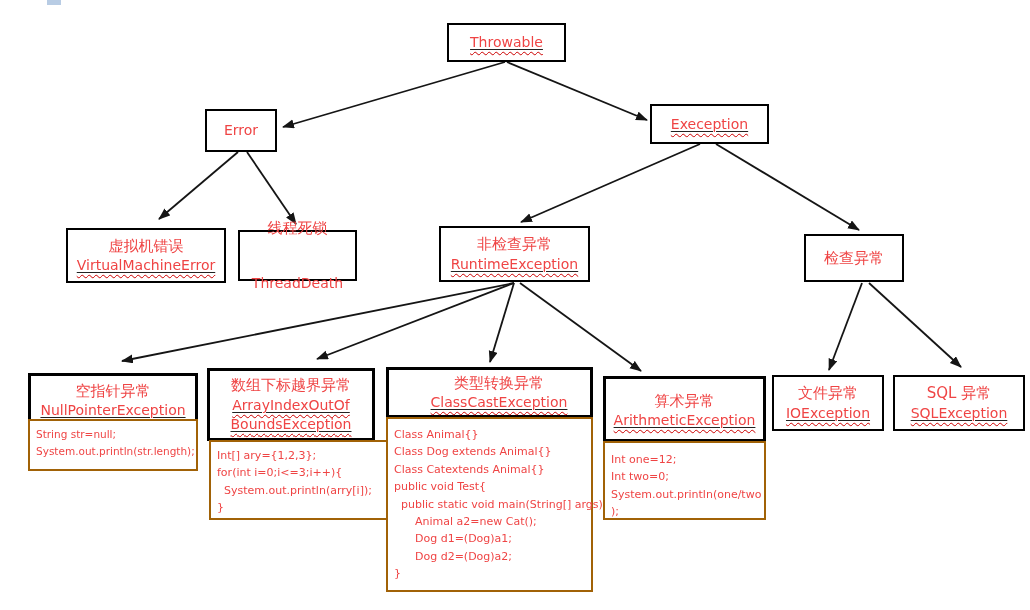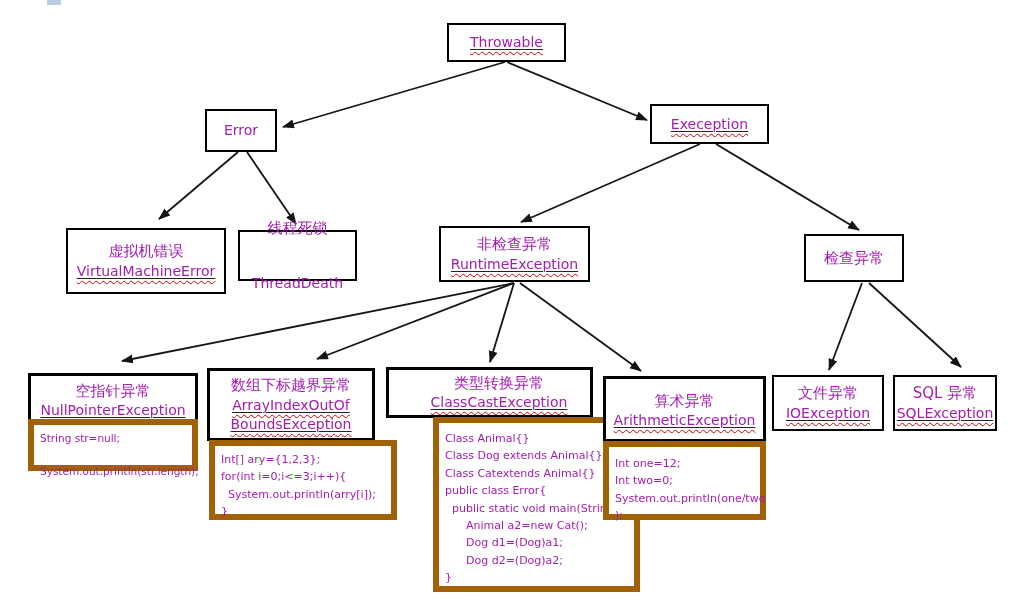--- a/index.html
+++ b/index.html
@@ -1,36 +1,36 @@
 <!DOCTYPE html>
 <html><head>
 <meta charset="utf-8">
 <style>
   html,body{margin:0;padding:0;background:#ffffff;}
   #canvas{
     position:relative;width:1030px;height:610px;background:#ffffff;
-    font-family:"DejaVu Sans","Liberation Sans",sans-serif;color:#a21caf;
+    font-family:"DejaVu Sans","Liberation Sans",sans-serif;color:#ef4444;
     overflow:hidden;
   }
   .arrows{position:absolute;left:0;top:0;}
   .arrows line{stroke:#151515;stroke-width:1.8;}
   .node{
     position:absolute;box-sizing:border-box;background:#ffffff;
     border:2px solid #000000;display:flex;flex-direction:column;
     align-items:center;justify-content:center;text-align:center;line-height:1.35;
   }
   .node.thick{border-width:3px;}
   .node.topalign{justify-content:flex-start;padding-top:12px;}
   .zh{font-size:15px;}
   .en{font-size:14px;}
   .u{text-decoration:underline solid #222222;text-decoration-thickness:1px;text-underline-offset:2px;}
   .sp{text-decoration:underline wavy #cc0000;text-decoration-thickness:1px;text-underline-offset:4px;}
   .codebox{
     position:absolute;box-sizing:border-box;background:#ffffff;
-    border:6px solid #a16207;padding:5px 6px;text-align:left;
+    border:2px solid #a16207;padding:5px 6px;text-align:left;
   }
   .codeline{font-size:11px;line-height:1.58;white-space:pre;}
   .fragment{position:absolute;}
 </style>
 </head>
 <body>
 
 <div id="canvas">
 
   <div class="fragment" style="left:47px;top:0;width:14px;height:5px;background:#b8cce4;"></div>
@@ -60,21 +60,21 @@
   </div>
 
   <div class="node" style="left:205px;top:109px;width:72px;height:43px;">
     <div class="en">Error</div>
   </div>
 
   <div class="node" style="left:650px;top:104px;width:119px;height:40px;">
     <div class="en"><span class="u"><span class="sp">Exeception</span></span></div>
   </div>
 
-  <div class="node" style="left:66px;top:228px;width:160px;height:66px;">
+  <div class="node" style="left:66px;top:228px;width:160px;height:55px;">
     <div class="zh">虚拟机错误</div>
     <div class="en"><span class="u"><span class="sp">VirtualMachineError</span></span></div>
   </div>
 
   <div class="node" style="left:238px;top:230px;width:119px;height:51px;gap:36px;">
     <div class="zh">线程死锁</div>
     <div class="en">ThreadDeath</div>
   </div>
 
   <div class="node" style="left:439px;top:226px;width:151px;height:56px;">
@@ -85,44 +85,44 @@
   <div class="node" style="left:804px;top:234px;width:100px;height:48px;">
     <div class="zh">检查异常</div>
   </div>
 
   <div class="node thick" style="left:28px;top:365px;width:170px;height:55px;margin-top:8px;">
     <div class="zh">空指针异常</div>
     <div class="en"><span class="u"><span class="sp">NullPointerException</span></span></div>
   </div>
   <div class="codebox" style="left:28px;top:419px;width:170px;height:52px;">
     <div class="codeline" style="font-size:10.5px;">String str=null;</div>
-    <div class="codeline" style="font-size:10.5px;margin-top:16px;">System.out.println(str.length);</div>
+    <div class="codeline" style="font-size:10.5px;">System.out.println(str.length);</div>
   </div>
 
   <div class="node thick" style="left:207px;top:368px;width:168px;height:73px;">
     <div class="zh">数组下标越界异常</div>
     <div class="en"><span class="u"><span class="sp">ArrayIndexOutOf</span></span></div>
     <div class="en"><span class="u"><span class="sp">BoundsException</span></span></div>
   </div>
   <div class="codebox" style="left:209px;top:440px;width:188px;height:80px;">
     <div class="codeline">Int[] ary={1,2,3};</div>
     <div class="codeline">for(int i=0;i&lt;=3;i++){</div>
     <div class="codeline">  System.out.println(arry[i]);</div>
     <div class="codeline">}</div>
   </div>
 
   <div class="node thick" style="left:386px;top:367px;width:207px;height:51px;padding-left:19px;">
     <div class="zh">类型转换异常</div>
     <div class="en"><span class="u"><span class="sp">ClassCastException</span></span></div>
   </div>
-  <div class="codebox" style="left:386px;top:417px;width:207px;height:175px;padding-top:7px;margin-left:47px;">
+  <div class="codebox" style="left:386px;top:417px;width:207px;height:175px;padding-top:7px;">
     <div class="codeline">Class Animal{}</div>
     <div class="codeline">Class Dog extends Animal{}</div>
     <div class="codeline">Class Catextends Animal{}</div>
-    <div class="codeline">public class Error{</div>
+    <div class="codeline">public void Test{</div>
     <div class="codeline">  public static void main(String[] args){</div>
     <div class="codeline">      Animal a2=new Cat();</div>
     <div class="codeline">      Dog d1=(Dog)a1;</div>
     <div class="codeline">      Dog d2=(Dog)a2;</div>
     <div class="codeline">}</div>
   </div>
 
   <div class="node thick topalign" style="left:603px;top:376px;width:163px;height:66px;">
     <div class="zh">算术异常</div>
     <div class="en"><span class="u"><span class="sp">ArithmeticException</span></span></div>
@@ -132,18 +132,18 @@
     <div class="codeline">Int two=0;</div>
     <div class="codeline">System.out.println(one/two</div>
     <div class="codeline">);</div>
   </div>
 
   <div class="node" style="left:772px;top:375px;width:112px;height:56px;">
     <div class="zh">文件异常</div>
     <div class="en"><span class="u"><span class="sp">IOException</span></span></div>
   </div>
 
-  <div class="node" style="left:893px;top:375px;width:104px;height:56px;">
+  <div class="node" style="left:893px;top:375px;width:132px;height:56px;">
     <div class="zh">SQL 异常</div>
     <div class="en"><span class="u"><span class="sp">SQLException</span></span></div>
   </div>
 
 </div>
 
 </body></html>

